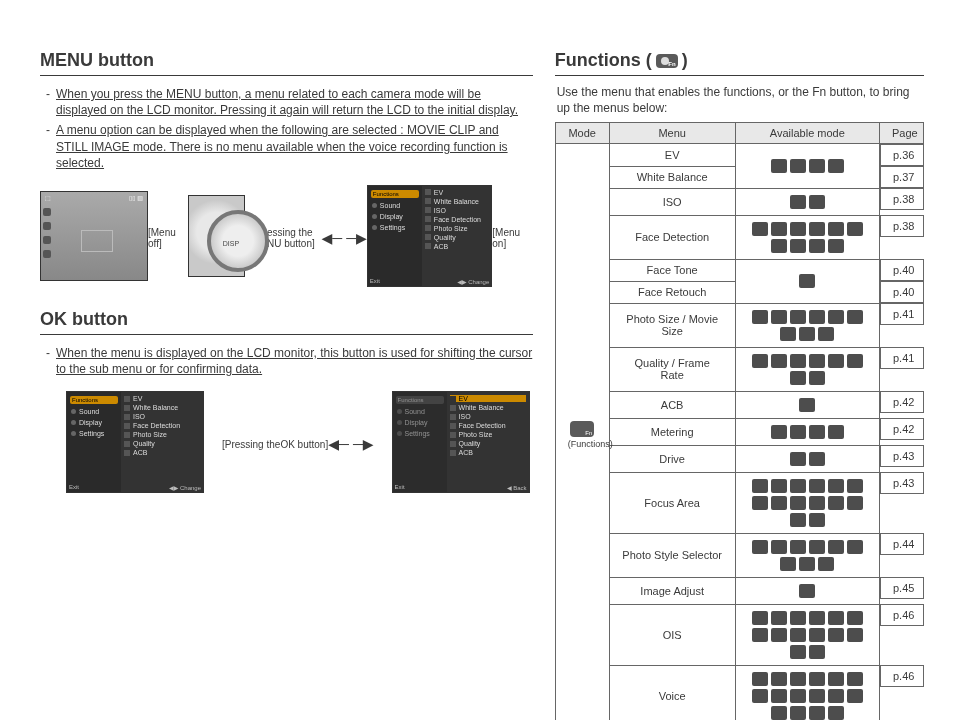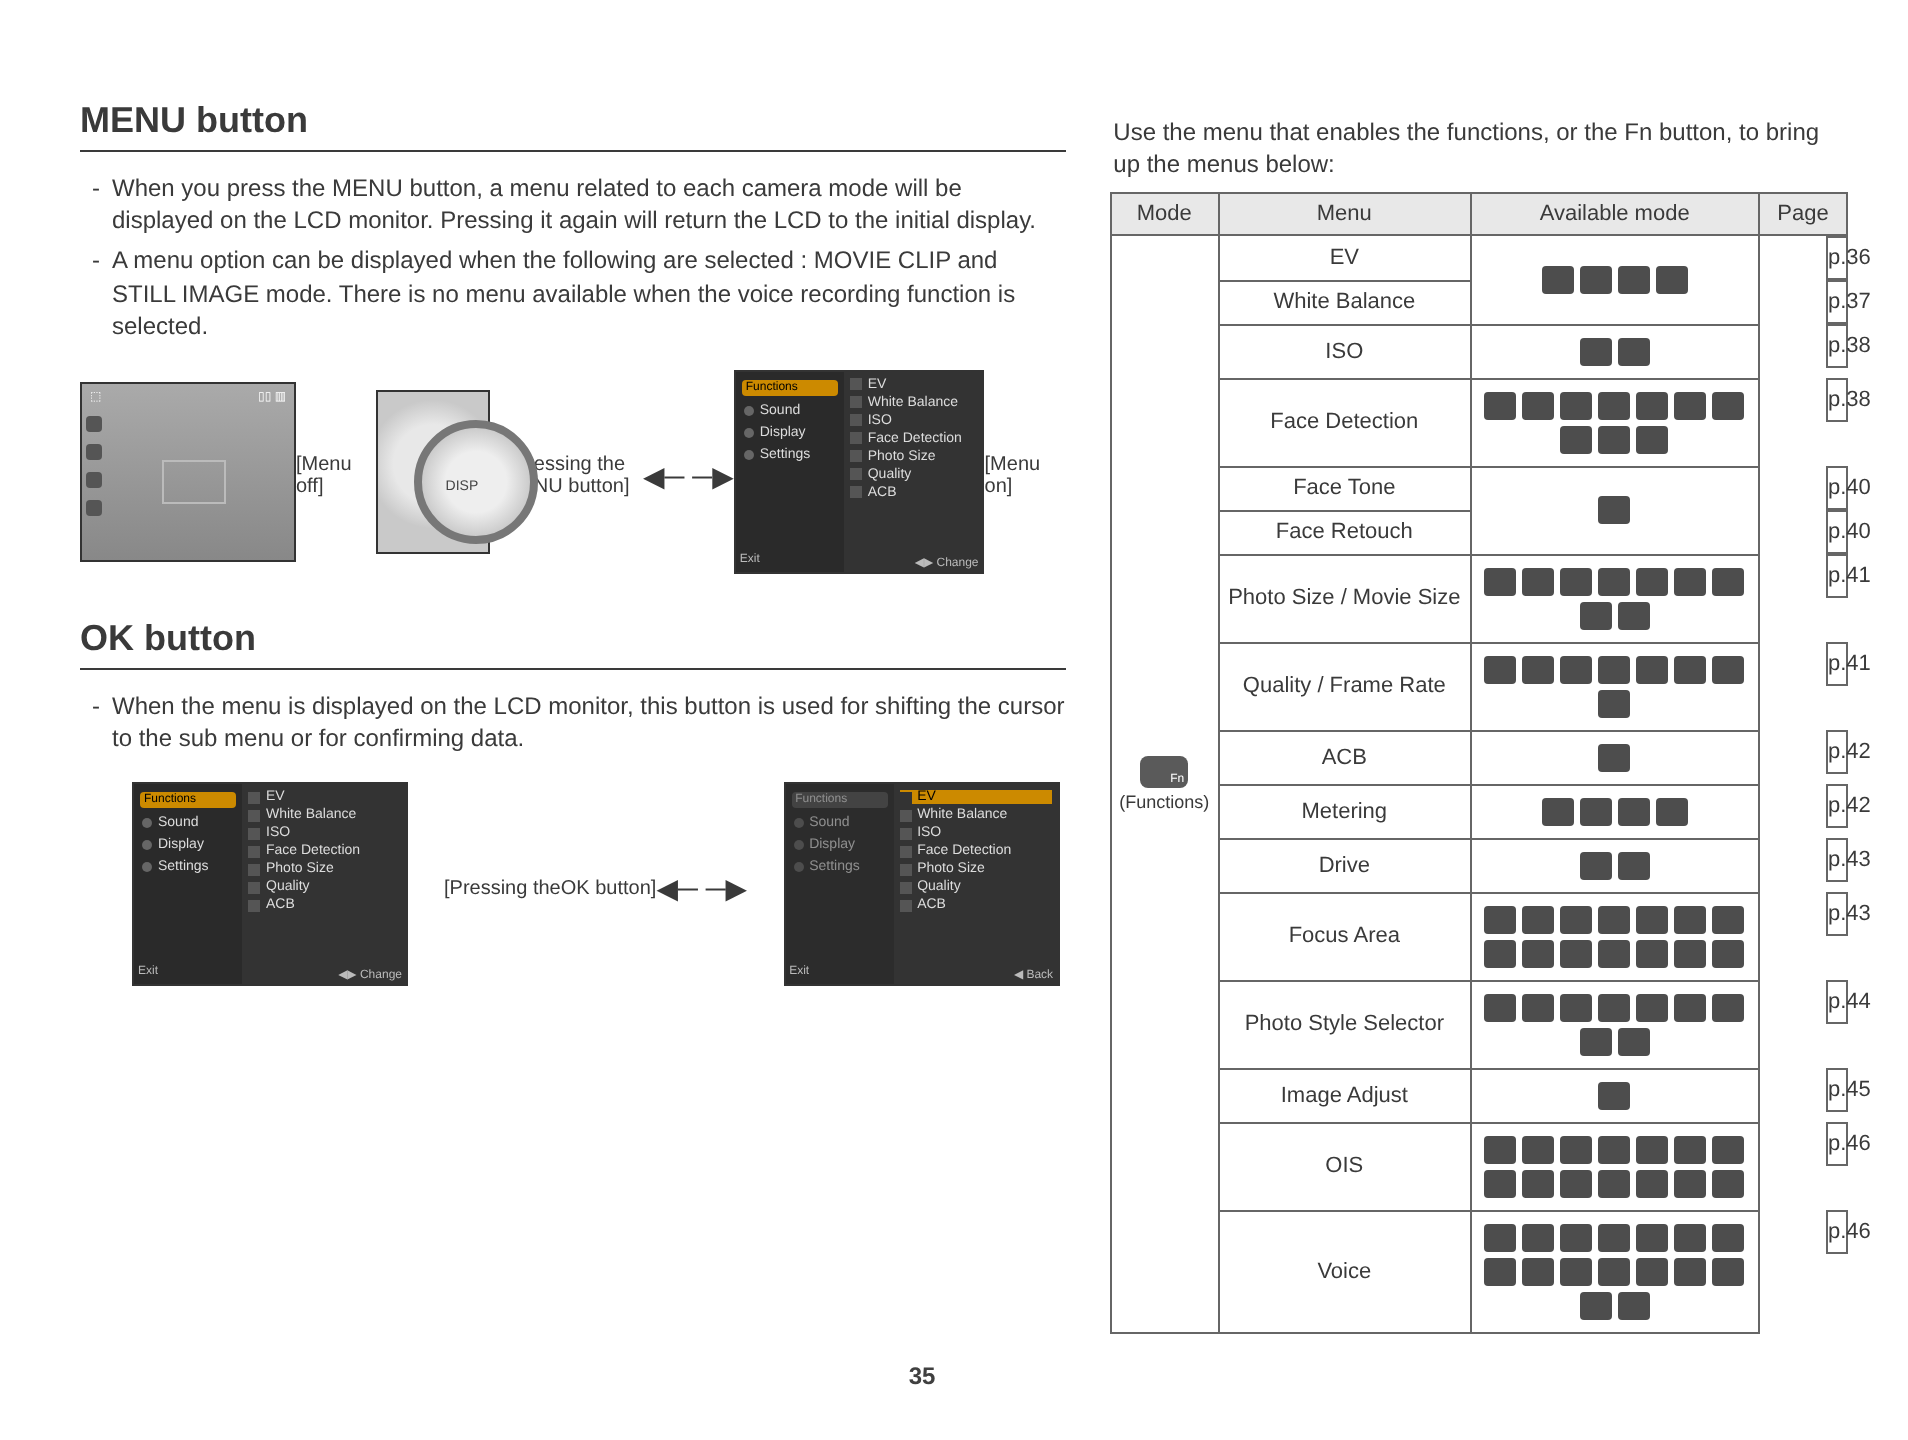--- a/index.html
+++ b/index.html
@@ -51,21 +51,21 @@
   .h2-icon::after {
     content: "Fn";
     font-size: 6px;
     color: #fff;
     position: absolute;
     right: 2px;
     bottom: 1px;
   }
   p.lead { margin: 8px 0 6px 2px; line-height: 1.35; }
   ul.dash { list-style: none; padding: 0; margin: 10px 0 8px 6px; }
-  ul.dash li { position: relative; padding-left: 10px; line-height: 1.35; margin-bottom: 4px; }
+  ul.dash li { position: relative; padding-left: 10px; line-height: 1.35; margin-bottom: 4px; text-decoration: underline; }
   ul.dash li::before { content: "- "; position: absolute; left: 0; }
 
   
   .shots { display: flex; align-items: center; justify-content: space-between; margin: 14px 0 10px 0; }
   .shot { display: flex; flex-direction: row; align-items: center; }
   .lcd, .cam, .menu-panel {
     border: 1px solid #333; background: #333; position: relative;
   }
   .lcd { width: 118px; height: 88px; background: linear-gradient(#aaa,#888); }
   .lcd::after { 
@@ -95,21 +95,21 @@
 
   
   table.func {
     border-collapse: collapse; width: 100%; table-layout: fixed;
   }
   table.func col.c-mode  { width: 54px; }
   table.func col.c-menu  { width: 126px; }
   table.func col.c-avail { width: auto; }
   table.func col.c-page  { width: 44px; }
   table.func th, table.func td {
-    border: 1px solid #666; padding: 4px 0; font-size: 11px; text-align:center; vertical-align: middle; margin-left: 33px;
+    border: 1px solid #666; padding: 4px 12px; font-size: 11px; text-align:center; vertical-align: middle;
   }
   table.func th { background:#e8e8e8; font-weight:normal; }
   table.func td.menu-name { text-align:center; }
   table.func td.page { text-align:left; }
   table.func td.mode-cell { font-size:9px; }
   .mode-badge {
     display:inline-flex; align-items:center; justify-content:center;
     width:24px; height:16px; background:#5a5a5a; border-radius:4px; position:relative; color:#fff;
   }
   .mode-badge::after { content:"Fn"; font-size:6px; position:absolute; right:2px; bottom:1px;}
@@ -336,20 +336,25 @@
           <div class="footer">
             <span><span>Exit</span></span>
             <span>◀ <span>Back</span></span>
           </div>
         </div>
       </div>
     </div>
   </div>
 
   <div class="col">
+    <h2>
+      <span>Functions (</span>
+      <span class="h2-icon"></span>
+      <span> )</span>
+    </h2>
     <p class="lead">Use the menu that enables the functions, or the Fn button, to bring up the menus below:</p>
 
     <table class="func">
       <colgroup>
         <col class="c-mode">
           <col class="c-menu">
           <col class="c-avail">
           <col class="c-page">
       </colgroup>
       <thead>

